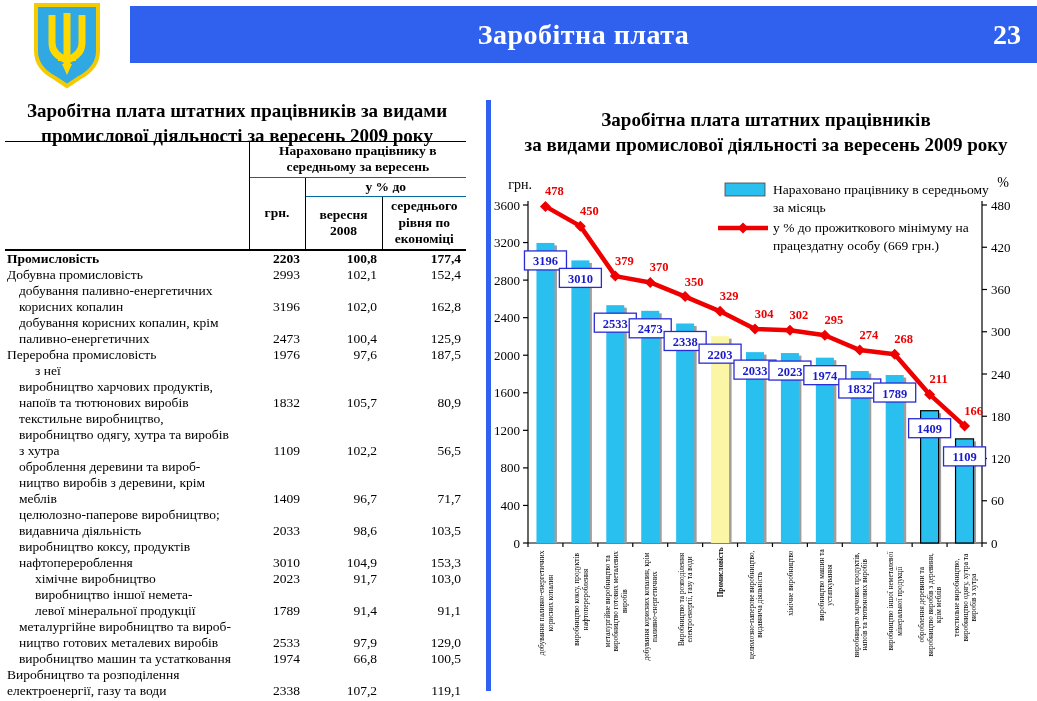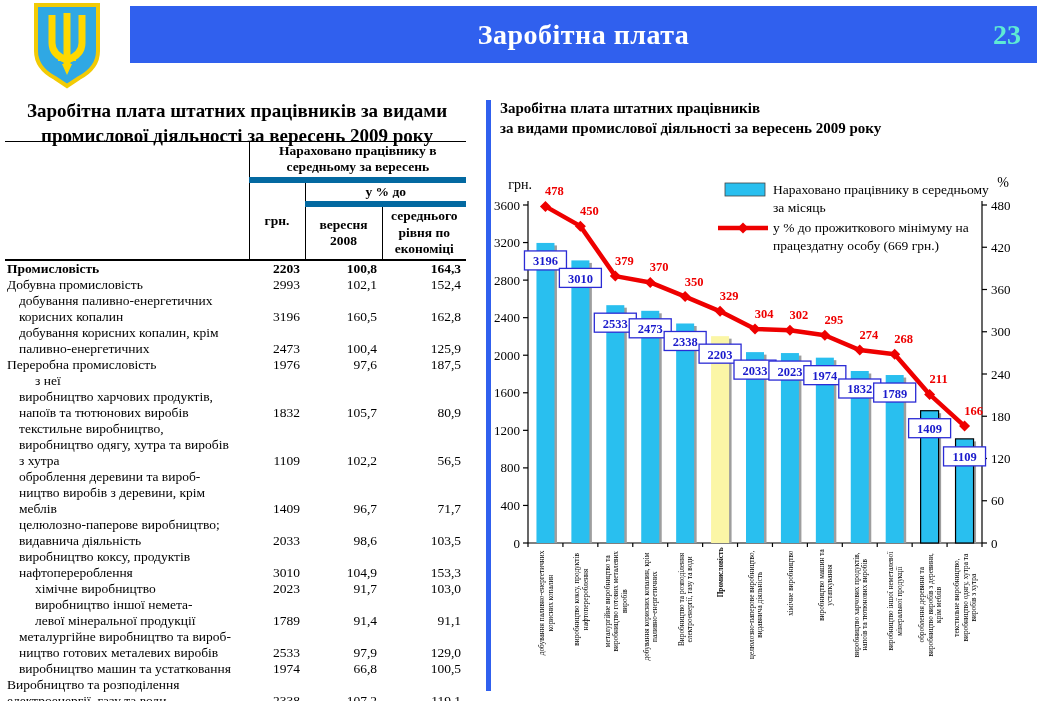--- a/index.html
+++ b/index.html
@@ -8,47 +8,47 @@
     background:#ffffff;
     font-family:"Liberation Serif","DejaVu Serif",serif;
     color:#000;
   }
   
   .banner {
     position:absolute; left:130px; top:6px; width:907px; height:57px;
     display:flex; align-items:center; justify-content:center;
   }
   .banner .title { font-size:28px; font-weight:bold; color:#fff; letter-spacing:.5px; }
-  .banner .pagenum { position:absolute; right:16px; top:0; height:57px; display:flex; align-items:center; font-size:28px; font-weight:bold; color:#5eead4; }
+  .banner .pagenum { position:absolute; right:16px; top:0; height:57px; display:flex; align-items:center; font-size:28px; font-weight:bold; color:#ffffff; }
   .coat { position:absolute; left:33px; top:2px; width:68px; height:88px; }
 
   
   .tbl-title {
     position:absolute; left:8px; top:99px; width:458px; text-align:center;
     font-weight:bold; font-size:19px; line-height:1.3; white-space:pre-line;
   }
   table.data {
     position:absolute; left:5px; top:141px; width:461px;
     border-collapse:collapse; table-layout:fixed; font-size:13.5px;
   }
   table.data th { font-weight:bold; text-align:center; padding:1px 2px; line-height:1.22; }
   table.data td.lbl { white-space:pre-line; line-height:16px; padding-top:0; padding-bottom:0; }
   table.data td.v { text-align:right; vertical-align:bottom; padding:0 5px 0 0; line-height:16px; }
   .ind0 { padding-left:2px; } .ind1 { padding-left:14px; } .ind2 { padding-left:30px; }
   tr.boldrow td { font-weight:bold; }
   .b-top   { border-top:1.5px solid #000; }
-  .b-bot   { border-bottom:6px solid #0369a1; }
+  .b-bot   { border-bottom:1px solid #0369a1; }
   .b-right { border-right:1px solid #000; }
   .b-thick { border-bottom:2px solid #000; }
 
   
   .divider { position:absolute; left:486px; top:100px; width:5px; height:591px; }
   .chart-title {
-    position:absolute; left:500px; top:99px; width:532px; text-align:left;
-    font-weight:bold; font-size:15px; line-height:1.3; white-space:pre-line;
+    position:absolute; left:500px; top:108px; width:532px; text-align:center;
+    font-weight:bold; font-size:19px; line-height:1.3; white-space:pre-line;
   }
   svg.chart { position:absolute; left:494px; top:155px; }
   svg text { font-family:"Liberation Serif","DejaVu Serif",serif; }
 </style>
 </head>
 <body>
 
 <svg class="coat" viewBox="0 0 68 88" aria-hidden="true">
   <path d="M3,3 h62 v46 q0,17 -19,27 l-12,8 l-12,-8 q-19,-10 -19,-27 z" fill="#2FA8E4" stroke="#F2CB05" stroke-width="4"></path>
   <g stroke="#FFD800" fill="none">
@@ -87,33 +87,33 @@
     <tr>
       <th class="b-right b-thick">вересня 2008</th>
       <th class="b-thick">середнього рівня по економіці</th>
     </tr>
   </thead>
   <tbody>
       <tr class="boldrow">
         <td class="lbl ind0">Промисловість</td>
         <td class="v">2203</td>
         <td class="v">100,8</td>
-        <td class="v">164,3</td>
+        <td class="v">177,4</td>
       </tr>
       <tr>
         <td class="lbl ind0">Добувна промисловість</td>
         <td class="v">2993</td>
         <td class="v">102,1</td>
         <td class="v">152,4</td>
       </tr>
       <tr>
         <td class="lbl ind1">добування паливно-енергетичних
 корисних копалин</td>
         <td class="v">3196</td>
-        <td class="v">160,5</td>
+        <td class="v">102,0</td>
         <td class="v">162,8</td>
       </tr>
       <tr>
         <td class="lbl ind1">добування корисних копалин, крім
 паливно-енергетичних</td>
         <td class="v">2473</td>
         <td class="v">100,4</td>
         <td class="v">125,9</td>
       </tr>
       <tr>

